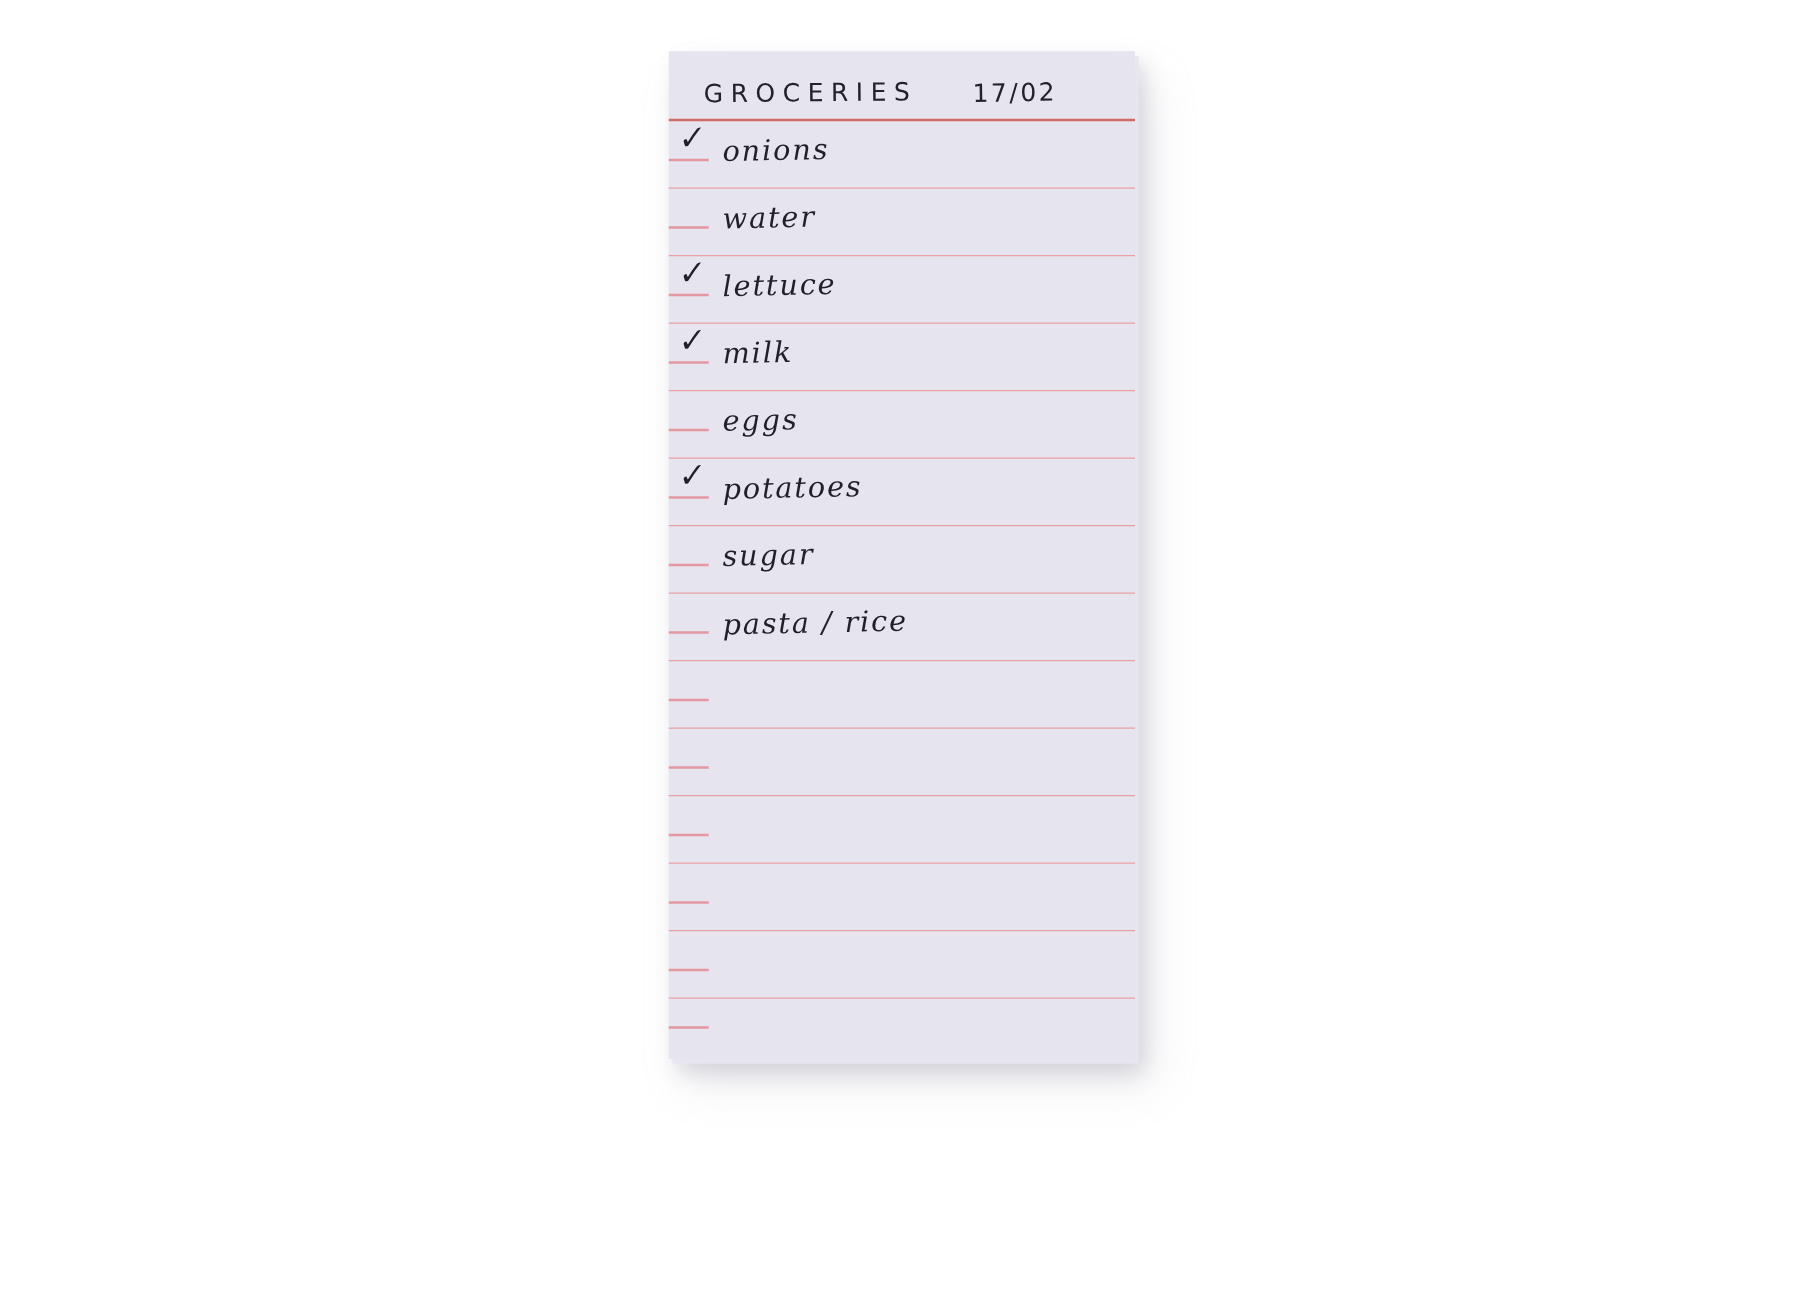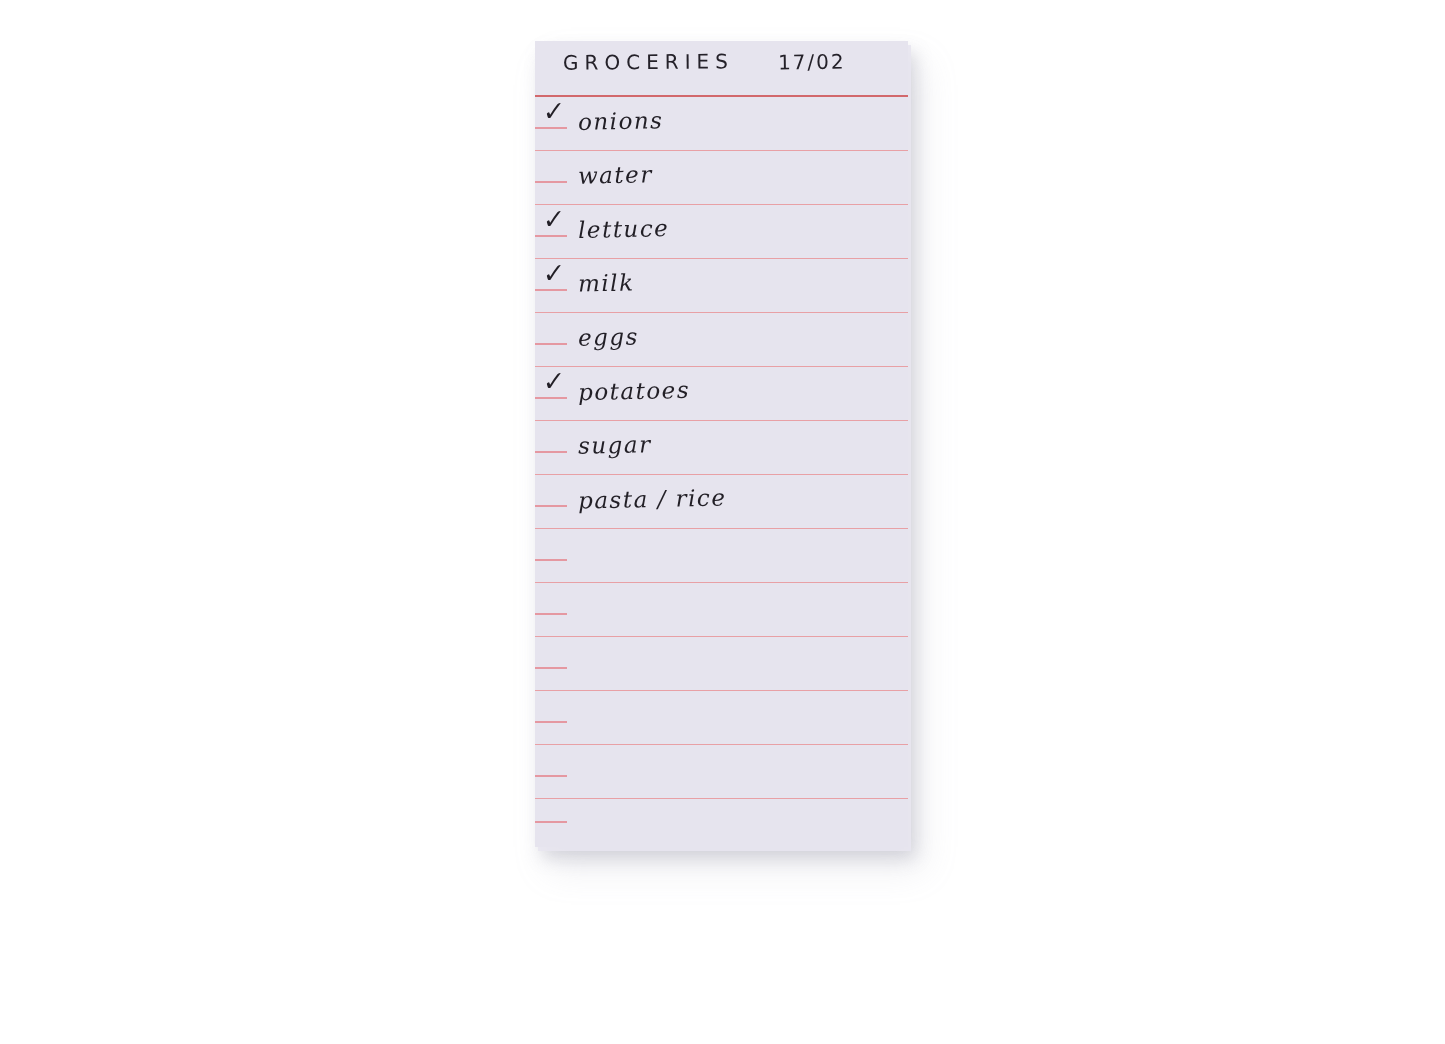--- a/index.html
+++ b/index.html
@@ -29,21 +29,21 @@
                 14px 22px 34px rgba(160,160,180,0.18);
   }
   
   .title-row {
     position: relative;
     height: 56px;
     border-bottom: 2px solid #d2686c;
     box-sizing: border-box;
     display: flex;
     align-items: flex-end;
-    padding: 0 0 21px 28px;
+    padding: 0 0 9px 28px;
   }
   .title {
     font-family: "DejaVu Sans", sans-serif;
     font-size: 20px;
     font-weight: 500;
     letter-spacing: 6px;
     color: #242129;
     transform: rotate(-0.5deg);
   }
   .date {

